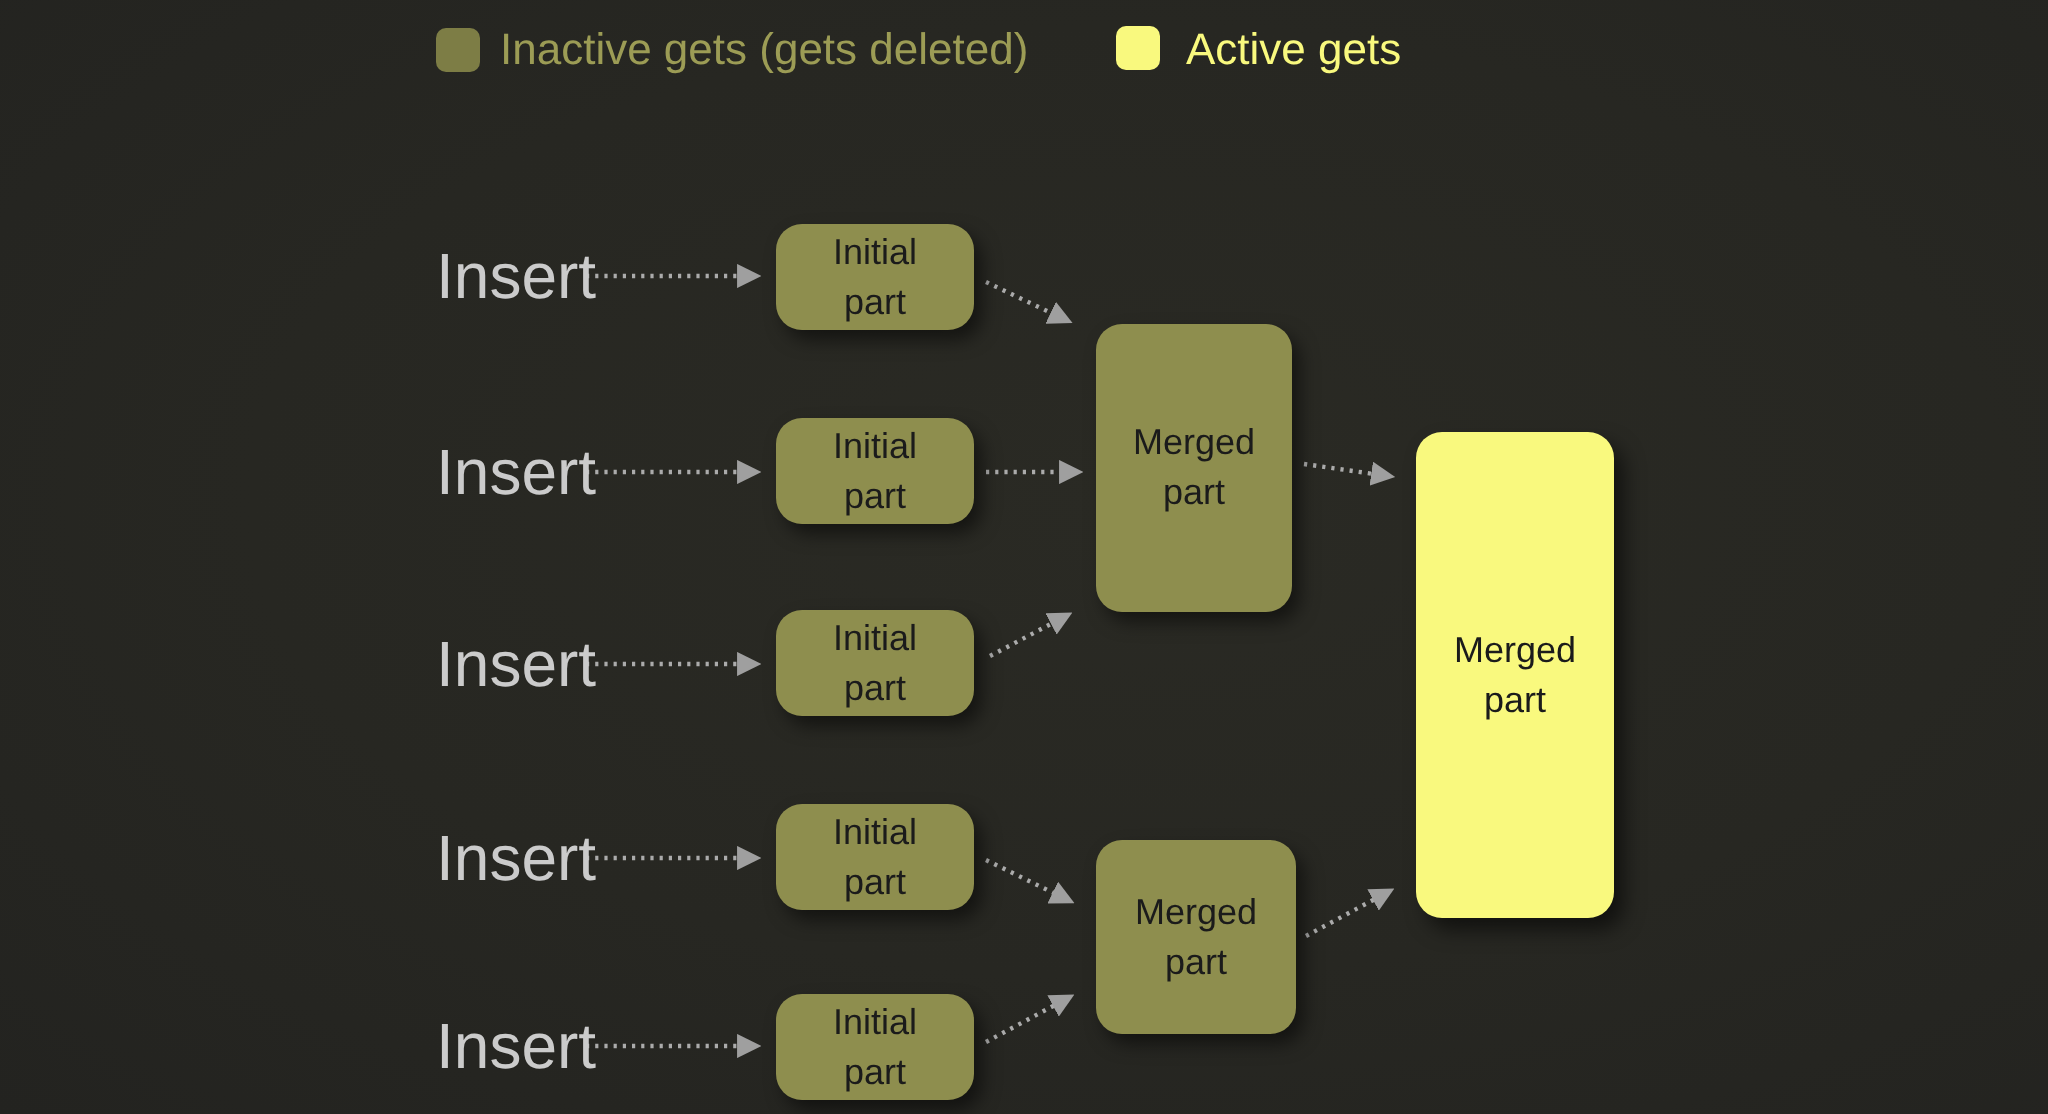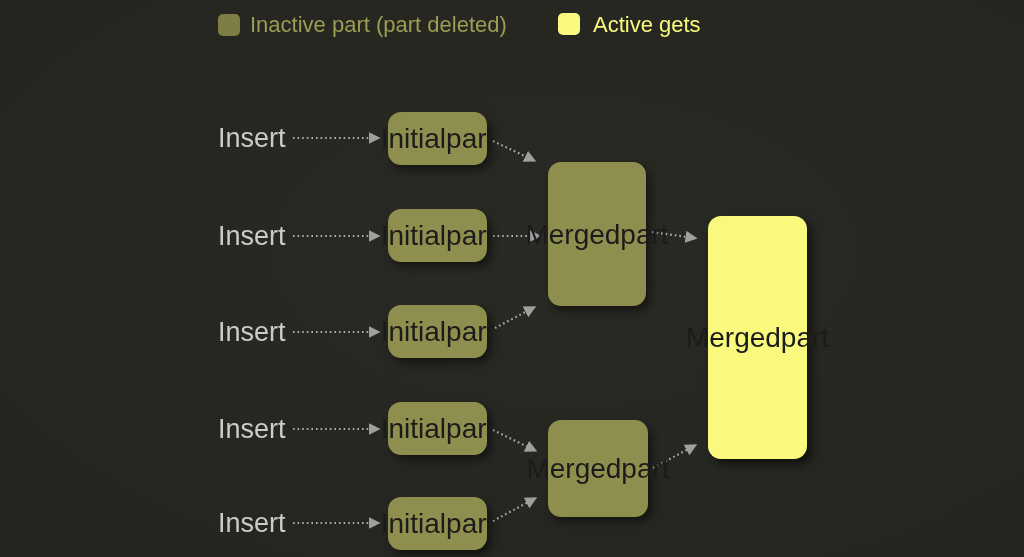--- a/index.html
+++ b/index.html
@@ -31,35 +31,35 @@
   }
   .legend-label.inactive { left: 250px; color: #9c9c55; }
   .legend-label.active  { left: 593px; color: #f9f97e; }
   
   .insert-label {
     position: absolute;
     left: 218px;
     width: 80px;
     height: 30px;
     line-height: 30px;
-    font-size: 27px;
+    font-size: 32px;
     color: #cbcbcb;
     white-space: nowrap;
   }
   
   .part-box {
     position: absolute;
     display: flex;
-    flex-direction: row;
+    flex-direction: column;
     align-items: center;
     justify-content: center;
     text-align: center;
     border-radius: 13px;
     color: #1b1b1b;
-    font-size: 28px;
+    font-size: 18px;
     line-height: 25px;
     box-shadow: 4px 5px 9px rgba(0,0,0,0.5);
   }
   .part-box.inactive { background: #8e8e4e; }
   .part-box.active   { background: #f9f97e; box-shadow: 5px 6px 10px rgba(0,0,0,0.55); }
   .initial-1 { left: 388px; top: 112px; width: 99px; height: 53px; }
   .initial-2 { left: 388px; top: 209px; width: 99px; height: 53px; }
   .initial-3 { left: 388px; top: 305px; width: 99px; height: 53px; }
   .initial-4 { left: 388px; top: 402px; width: 99px; height: 53px; }
   .initial-5 { left: 388px; top: 497px; width: 99px; height: 53px; }
@@ -74,21 +74,21 @@
     pointer-events: none;
   }
 </style>
 </head>
 <body>
 
 <div id="canvas">
 
   <div>
     <span class="legend-swatch swatch-inactive"></span>
-    <span class="legend-label inactive">Inactive part (part deleted)</span>
+    <span class="legend-label inactive">Inactive gets (gets deleted)</span>
     <span class="legend-swatch swatch-active"></span>
     <span class="legend-label active">Active gets</span>
   </div>
 
   <svg id="arrows" width="1024" height="557" viewBox="0 0 1024 557">
     <defs>
       <marker id="ah" viewBox="0 0 10 10" refX="7" refY="5" markerWidth="5.5" markerHeight="5.5" orient="auto">
         <path d="M0,0 L10,5 L0,10 Z" fill="#9f9f9f"></path>
       </marker>
     </defs>

